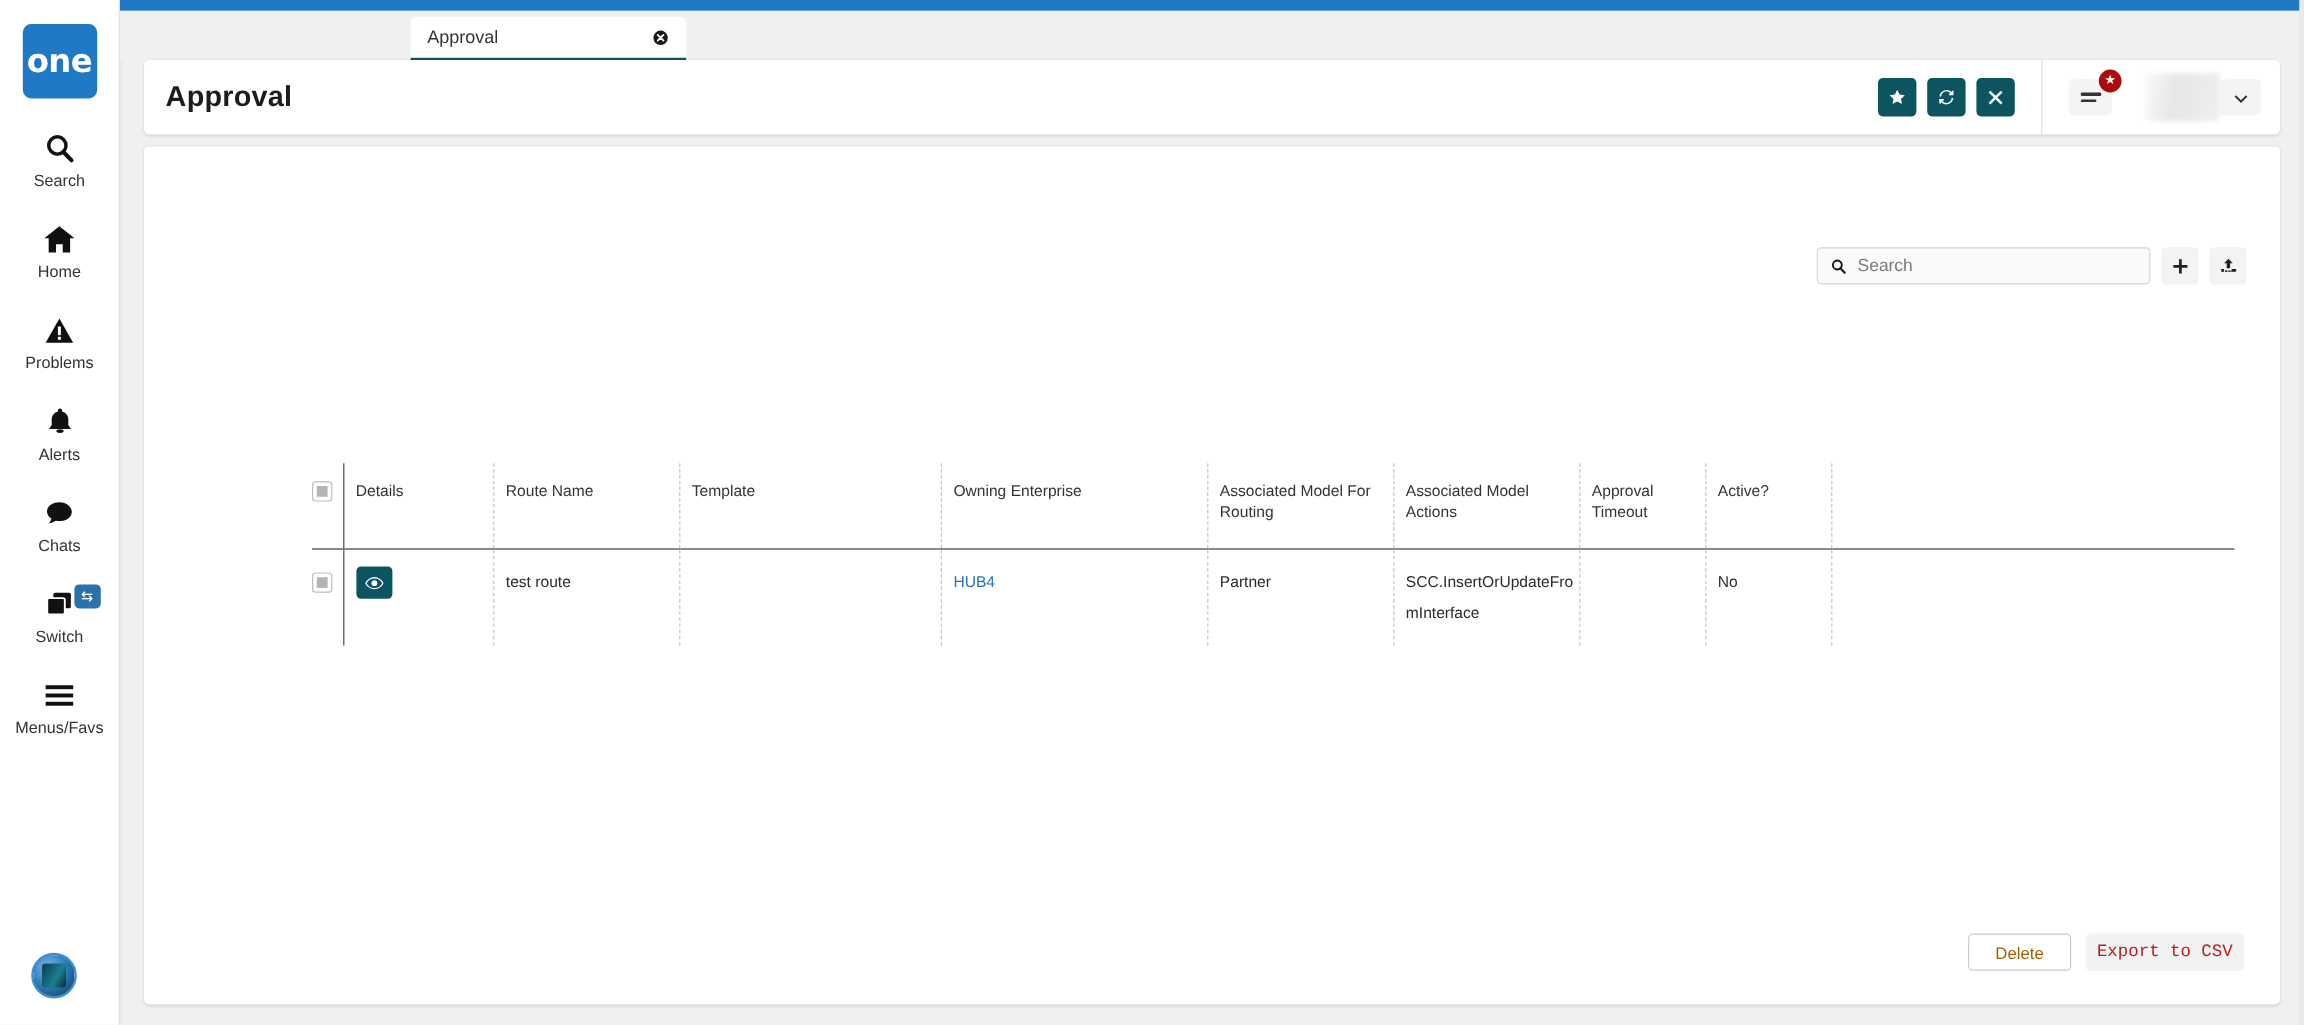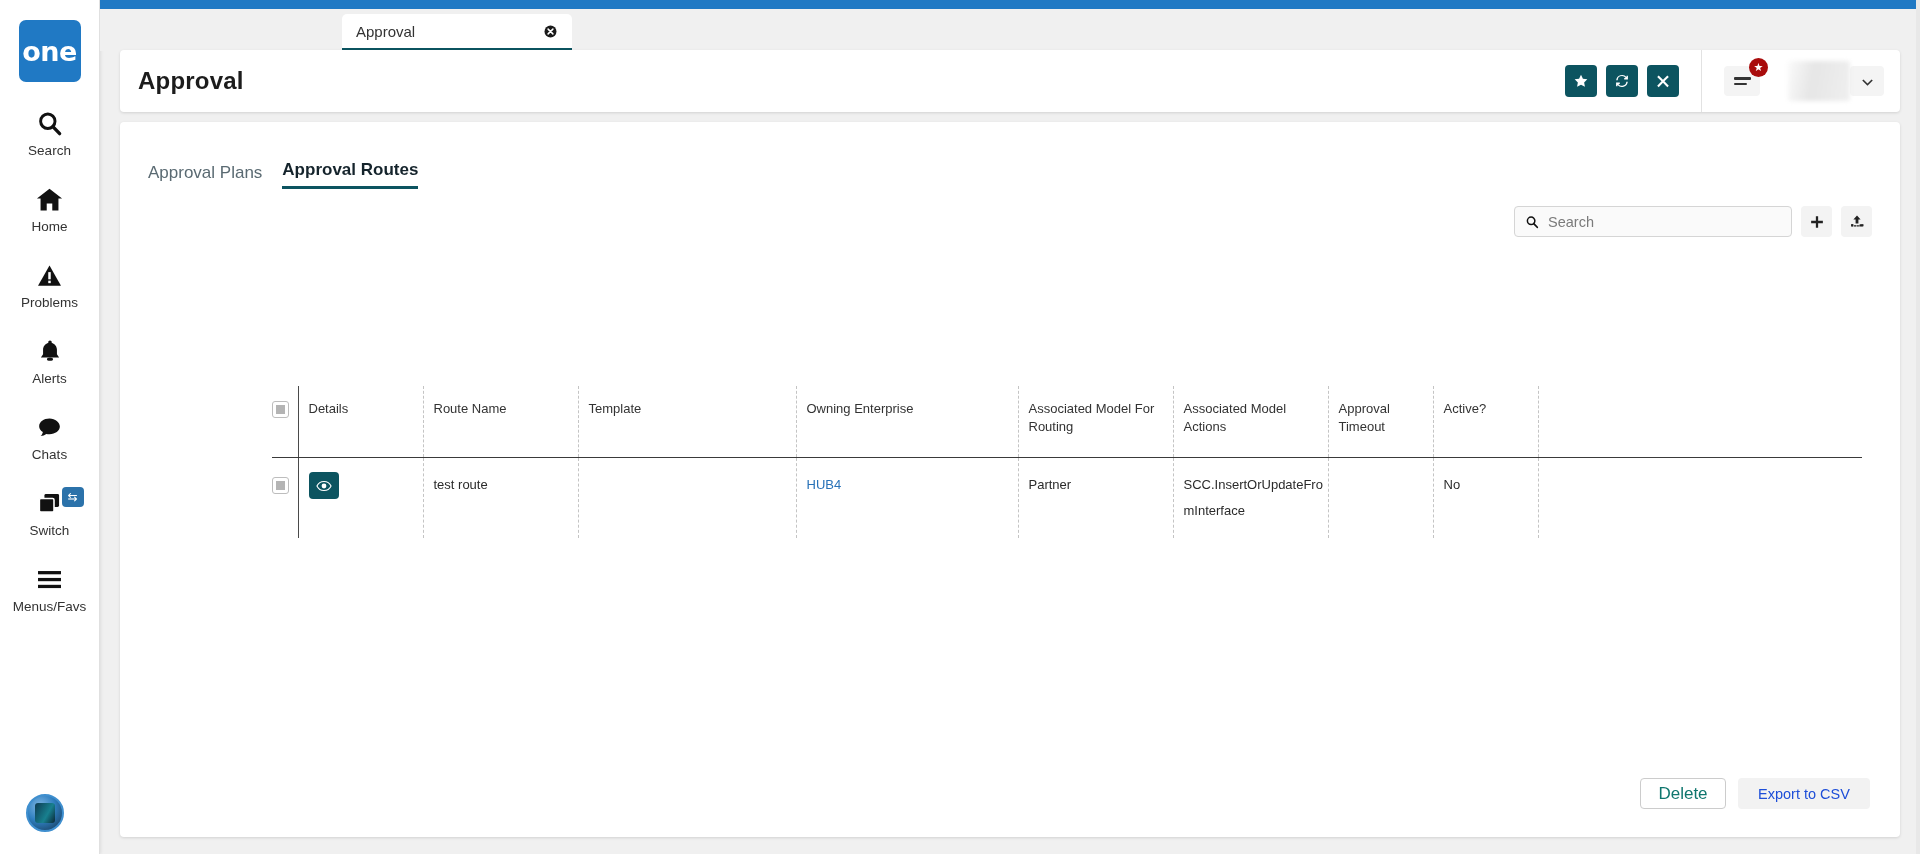--- a/index.html
+++ b/index.html
@@ -174,21 +174,21 @@
     font-family: "Liberation Sans", sans-serif;
   }
   .search-input::placeholder { color: #7b7b7b; }
   .tool-btn {
     width: 31px; height: 31px; background: #f3f3f3; border-radius: 4px;
     display: flex; align-items: center; justify-content: center; cursor: pointer;
   }
   .tool-btn svg { width: 16px; height: 16px; fill: #222; }
 
   
-  .table-wrap { position: absolute; left: 152px; right: 38px; top: 264px; }
+  .table-wrap { position: absolute; left: 140px; right: 38px; top: 264px; }
   table { width: 100%; border-collapse: collapse; table-layout: fixed; }
   thead th {
     text-align: left; font-size: 13px; font-weight: 400; color: #333;
     vertical-align: top; padding: 14px 0 22px 10px; line-height: 1.35;
     border-bottom: 1.4px solid #3a3a3a;
   }
   thead th.cb-col, tbody td.cb-col { padding-left: 0; }
   thead th.dashed, tbody td.dashed { border-left: 1px dashed #c4c4c4; }
   thead th.solid, tbody td.solid { border-left: 1.4px solid #4a4a4a; }
   tbody td {
@@ -208,29 +208,29 @@
   .eye-btn svg { width: 16px; height: 16px; fill: #fff; }
   .link { color: #2872b8; cursor: pointer; }
   .wrapcell { word-break: break-all; }
 
   
   .footer-btns {
     position: absolute; right: 30px; bottom: 28px; display: flex; gap: 12px; align-items: center;
   }
   .btn-outline {
     min-width: 86px; height: 31px; border: 1px solid #cccccc; border-radius: 4px;
-    background: #fff; color: #0f766e; font-size: 17px; cursor: pointer;
+    background: #fff; color: #a16207; font-size: 14px; cursor: pointer;
     display: flex; align-items: center; justify-content: center;
     font-family: "Liberation Sans", sans-serif;
   }
   .btn-ghost {
     min-width: 132px; height: 31px; border: 0; border-radius: 4px;
-    background: #f2f2f2; color: #1d4ed8; font-size: 14.5px; cursor: pointer;
-    display: flex; align-items: center; justify-content: center;
-    font-family: Liberation Sans, sans-serif;
+    background: #f2f2f2; color: #b91c1c; font-size: 14.5px; cursor: pointer;
+    display: flex; align-items: center; justify-content: center;
+    font-family: Liberation Mono, monospace;
   }
   .scroll-edge {
     position: absolute; right: 0; top: 0; width: 4px; height: 854px; background: #e8e8e8;
   }
 </style>
 </head>
 <body>
 
 <div class="rail">
   <div class="logo">
@@ -363,28 +363,20 @@
     <div class="caret-btn">
       <svg viewBox="0 0 24 24">
           <path d="M5.5 8.6 12 15.1l6.5-6.5 1.9 1.9L12 18.9 3.6 10.5z" fill="#333"></path>
         </svg>
     </div>
   </div>
 </div>
 
 <div class="main-card">
 
-  <div class="subtabs">
-    <div class="subtab">
-      <span>Approval Plans</span>
-    </div>
-    <div class="subtab active">
-      <span>Approval Routes</span>
-    </div>
-  </div>
 
   <div class="toolbar">
     <div class="search-wrap">
       <svg viewBox="0 0 24 24">
           <circle cx="10.5" cy="10" r="6.4" fill="none" stroke="#111" stroke-width="2.6"></circle>
           <line x1="15" y1="14.8" x2="21" y2="21" stroke="#111" stroke-width="3" stroke-linecap="round"></line>
         </svg>
       <input class="search-input" type="text" placeholder="Search" style="">
     </div>
     <div class="tool-btn">

